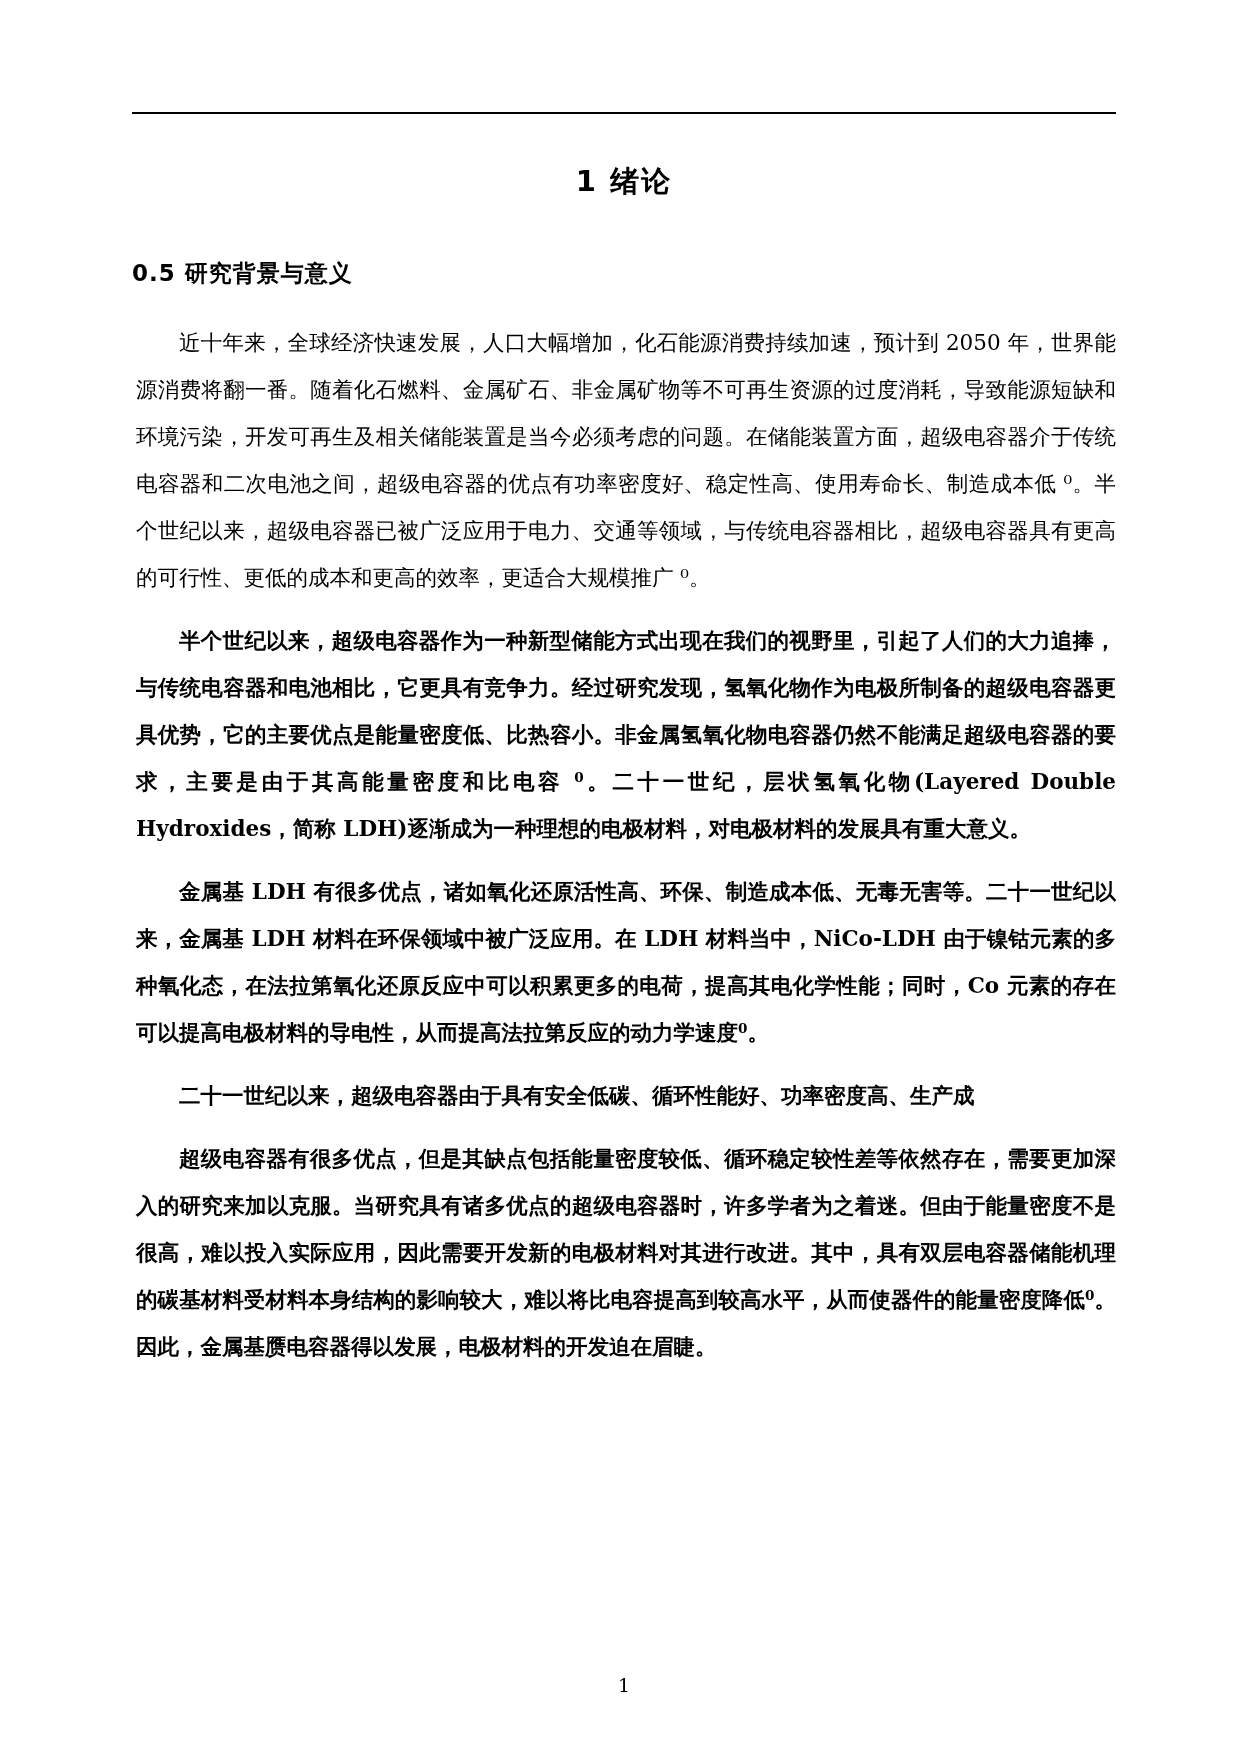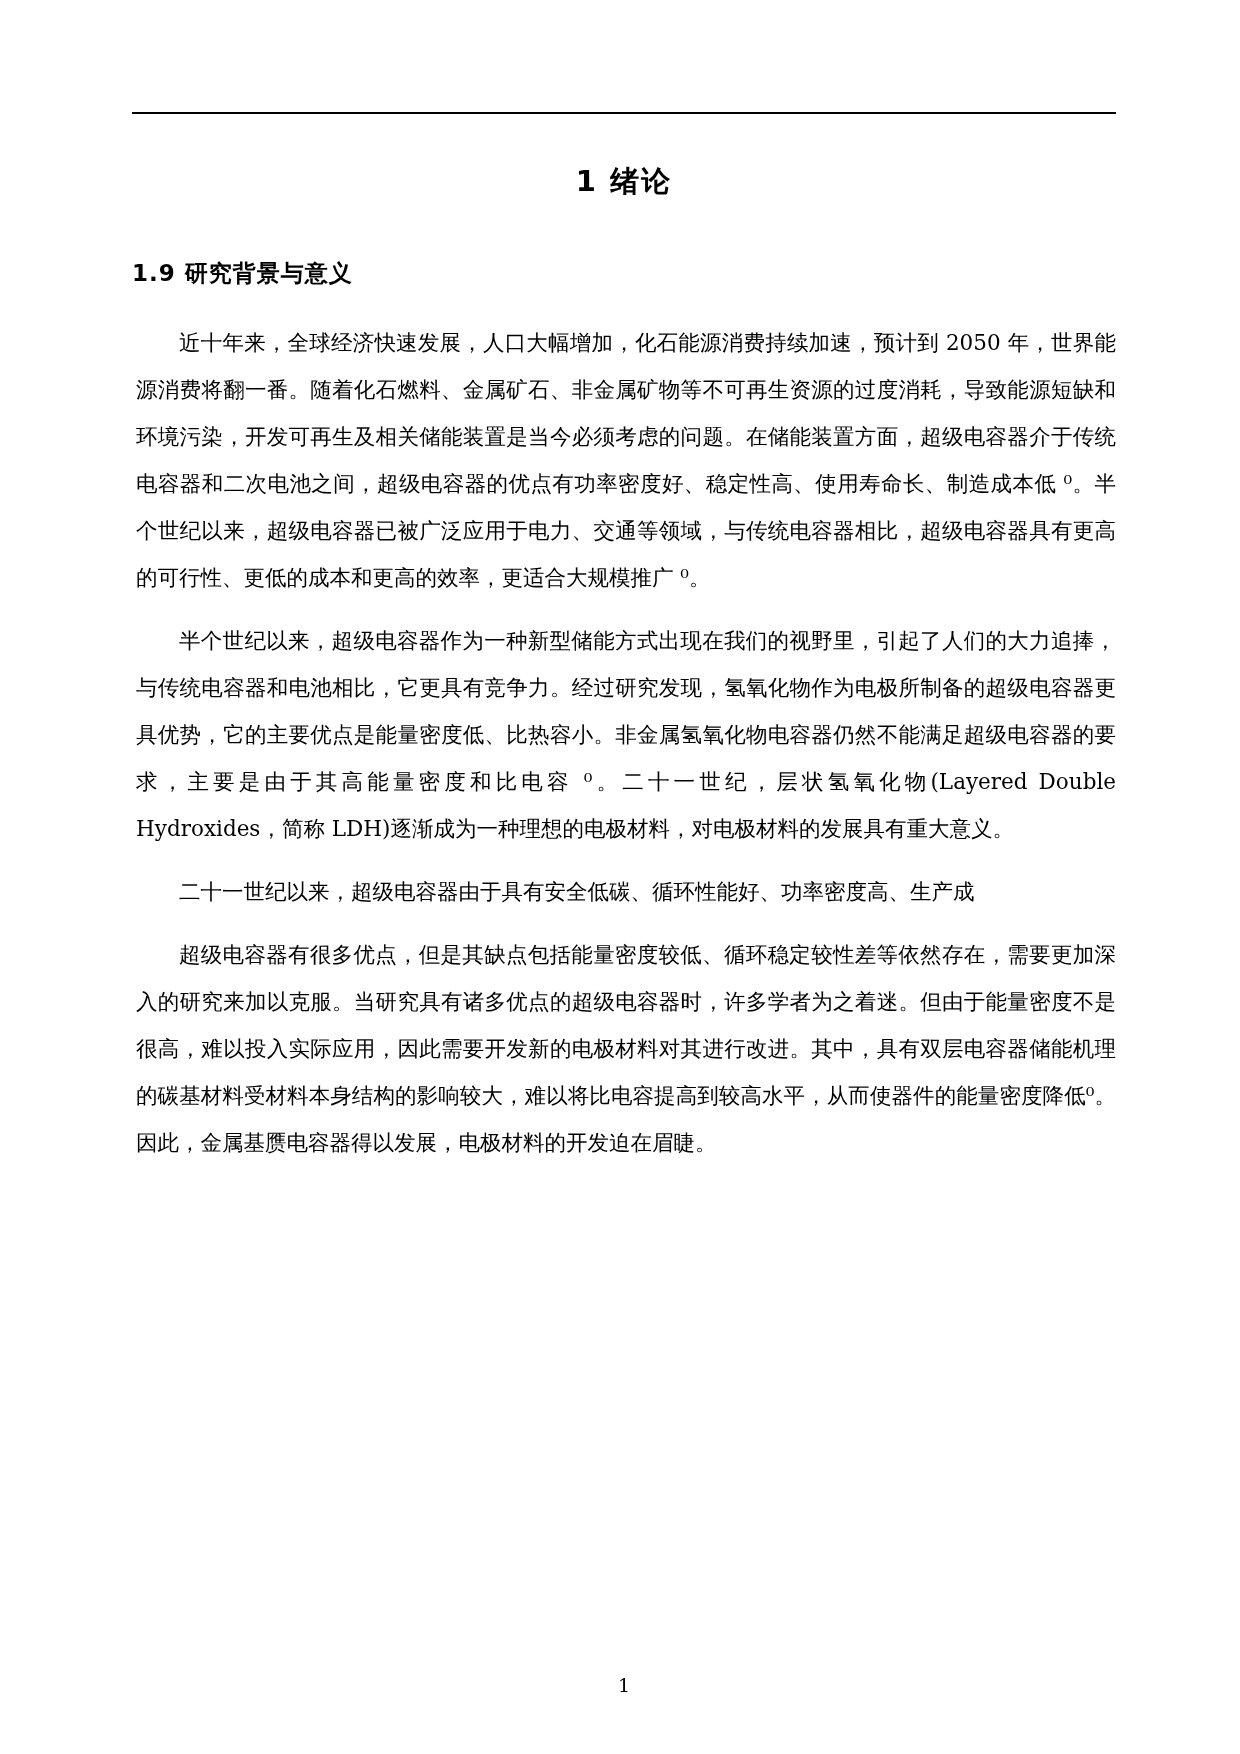--- a/index.html
+++ b/index.html
@@ -56,21 +56,21 @@
     line-height: 47px;
     margin: 16px 0 0 4px;
     text-align: justify;
     text-justify: inter-ideograph;
     text-indent: 2em;
   }
   p.para.first {
     margin-top: 30px;
   }
   .bold-para {
-    font-weight: normal;
+    font-weight: bold;
   }
   .page-number {
     position: absolute;
     bottom: 58px;
     left: 0;
     width: 1240px;
     text-align: center;
     font-size: 19px;
     font-family: "DejaVu Serif", "Liberation Serif", serif;
   }
@@ -79,26 +79,27 @@
 <body>
 
 <div class="page">
 
   <div class="header-rule"></div>
 
   <div class="content">
 
     <h1 class="doc-title">1  绪论</h1>
 
-    <h2 class="section-title">1.9  研究背景与意义</h2>
+    <h2 class="section-title">0.5  研究背景与意义</h2>
 
     <p class="para first">近十年来，全球经济快速发展，人口大幅增加，化石能源消费持续加速，预计到 2050 年，世界能源消费将翻一番。随着化石燃料、金属矿石、非金属矿物等不可再生资源的过度消耗，导致能源短缺和环境污染，开发可再生及相关储能装置是当今必须考虑的问题。在储能装置方面，超级电容器介于传统电容器和二次电池之间，超级电容器的优点有功率密度好、稳定性高、使用寿命长、制造成本低 ⁰。半个世纪以来，超级电容器已被广泛应用于电力、交通等领域，与传统电容器相比，超级电容器具有更高的可行性、更低的成本和更高的效率，更适合大规模推广 ⁰。</p>
 
     <p class="para bold-para">半个世纪以来，超级电容器作为一种新型储能方式出现在我们的视野里，引起了人们的大力追捧，与传统电容器和电池相比，它更具有竞争力。经过研究发现，氢氧化物作为电极所制备的超级电容器更具优势，它的主要优点是能量密度低、比热容小。非金属氢氧化物电容器仍然不能满足超级电容器的要求，主要是由于其高能量密度和比电容 ⁰。二十一世纪，层状氢氧化物(Layered Double Hydroxides，简称 LDH)逐渐成为一种理想的电极材料，对电极材料的发展具有重大意义。</p>
 
+    <p class="para bold-para">金属基 LDH 有很多优点，诸如氧化还原活性高、环保、制造成本低、无毒无害等。二十一世纪以来，金属基 LDH 材料在环保领域中被广泛应用。在 LDH 材料当中，NiCo-LDH 由于镍钴元素的多种氧化态，在法拉第氧化还原反应中可以积累更多的电荷，提高其电化学性能；同时，Co 元素的存在可以提高电极材料的导电性，从而提高法拉第反应的动力学速度⁰。</p>
 
     <p class="para bold-para">二十一世纪以来，超级电容器由于具有安全低碳、循环性能好、功率密度高、生产成</p>
 
     <p class="para bold-para">超级电容器有很多优点，但是其缺点包括能量密度较低、循环稳定较性差等依然存在，需要更加深入的研究来加以克服。当研究具有诸多优点的超级电容器时，许多学者为之着迷。但由于能量密度不是很高，难以投入实际应用，因此需要开发新的电极材料对其进行改进。其中，具有双层电容器储能机理的碳基材料受材料本身结构的影响较大，难以将比电容提高到较高水平，从而使器件的能量密度降低⁰。因此，金属基赝电容器得以发展，电极材料的开发迫在眉睫。</p>
 
   </div>
 
   <div class="page-number">1</div>
 
 </div>

